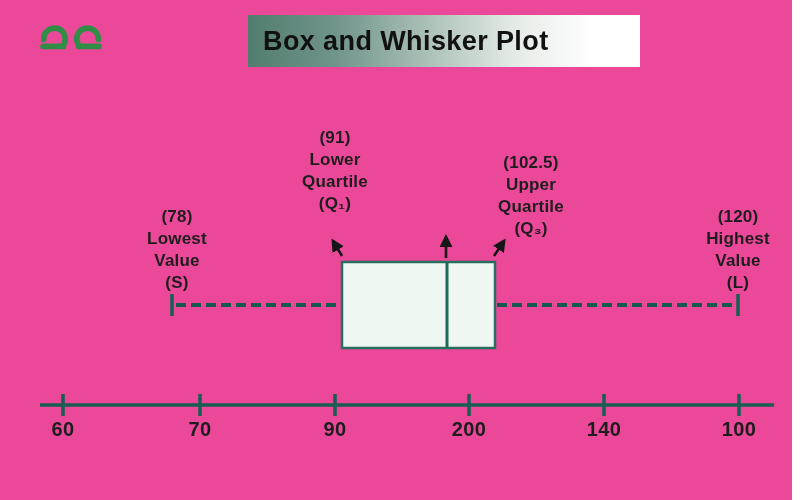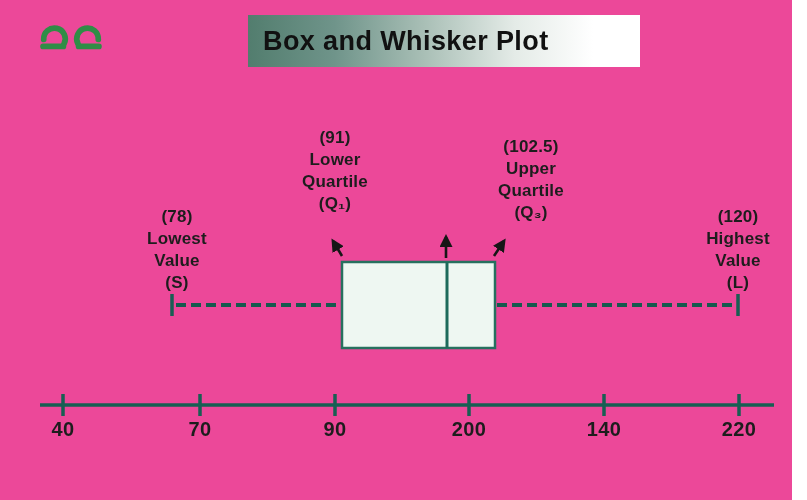--- a/index.html
+++ b/index.html
@@ -23,21 +23,21 @@
 
   
   .anno{
     position:absolute;transform:translateX(-50%);text-align:center;
     white-space:pre-line;font-size:17px;line-height:22px;font-weight:600;
     color:#1d1d1d;letter-spacing:.2px;
   }
   .anno-lowest{left:177px;top:206px;text-align:center;}
   .anno-lowerq{left:335px;top:127px;}
   .anno-median{left:442px;top:156px;}
-  .anno-upperq{left:531px;top:136px;}
+  .anno-upperq{left:531px;top:152px;}
   .anno-highest{left:738px;top:206px;}
 
   
   .axis-num{
     position:absolute;top:418px;transform:translateX(-50%);
     font-size:20px;font-weight:600;color:#1d1d1d;letter-spacing:.3px;
   }
   .tick-70{left:63px;}  .tick-80{left:200px;} .tick-90{left:335px;}
   .tick-100{left:469px;}.tick-110{left:604px;}.tick-120{left:739px;}
 </style>
@@ -99,20 +99,20 @@
 (Q₁)</div>
   <div class="anno anno-upperq">(102.5)
 Upper
 Quartile
 (Q₃)</div>
   <div class="anno anno-highest">(120)
 Highest
 Value
 (L)</div>
 
-  <span class="axis-num tick-70">40</span>
+  <span class="axis-num tick-70">60</span>
   <span class="axis-num tick-80">70</span>
   <span class="axis-num tick-90">90</span>
   <span class="axis-num tick-100">200</span>
   <span class="axis-num tick-110">140</span>
-  <span class="axis-num tick-120">220</span>
+  <span class="axis-num tick-120">100</span>
 
 </div>
 
 </body></html>

